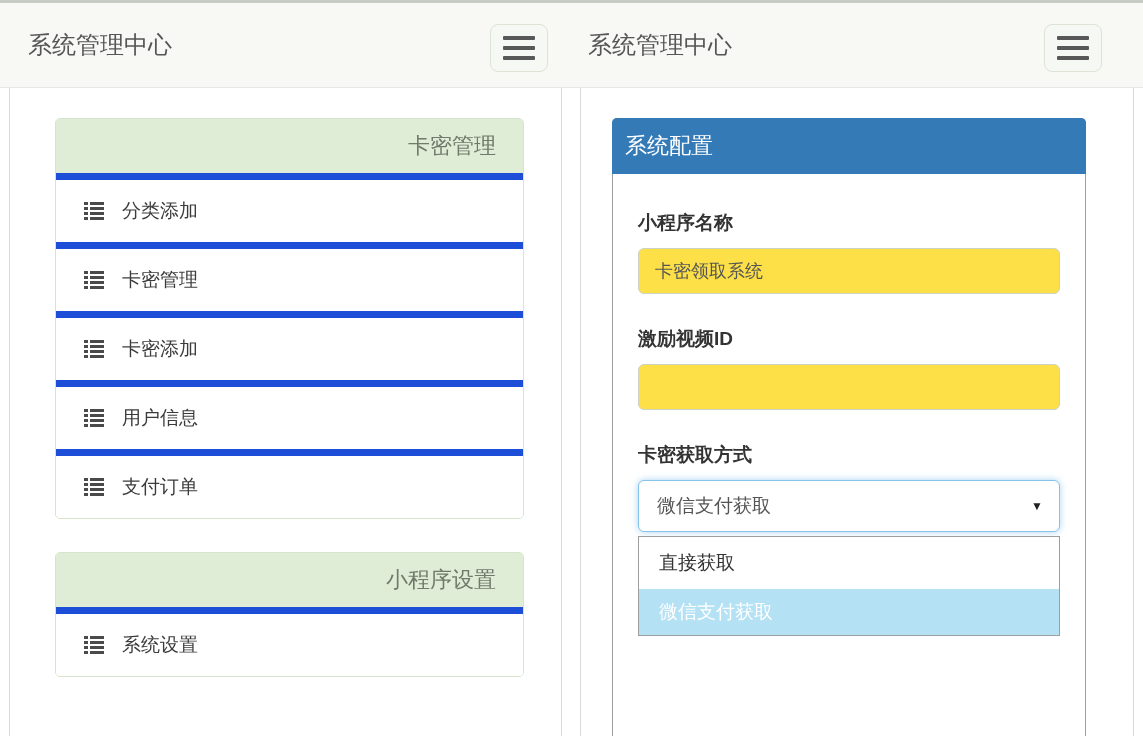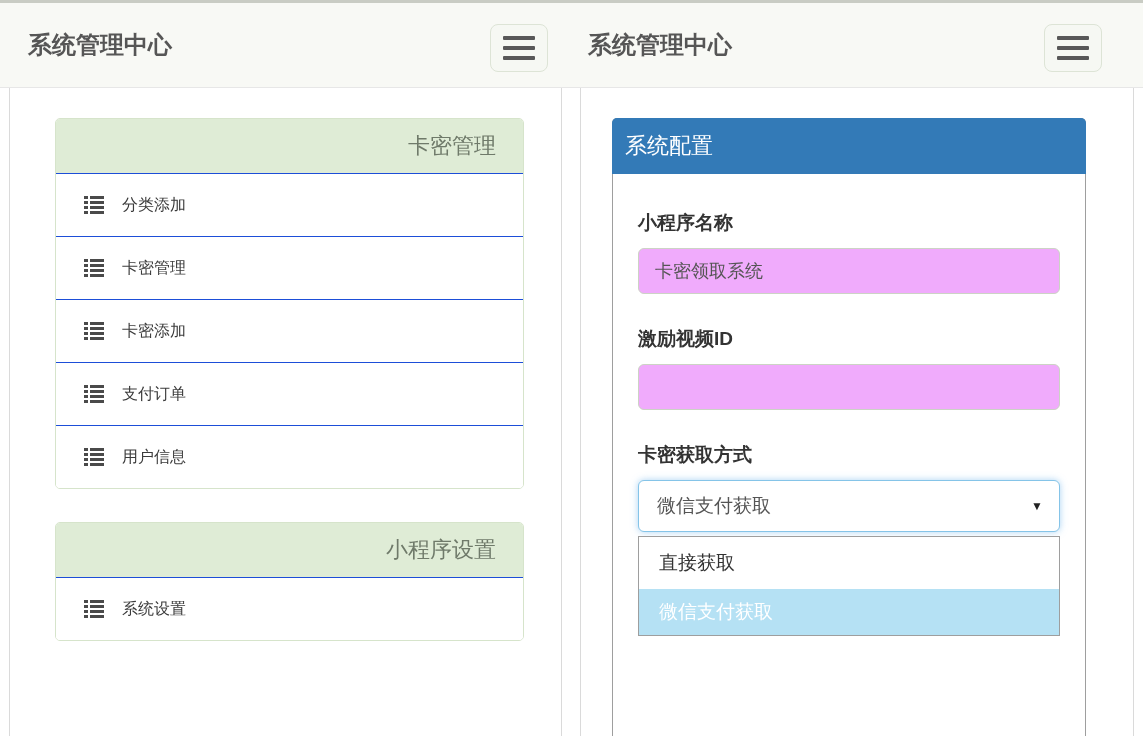--- a/index.html
+++ b/index.html
@@ -7,54 +7,54 @@
     position:relative;width:1143px;height:736px;background:#fff;overflow:hidden;
     font-family:"Liberation Sans","DejaVu Sans",sans-serif;
     border-top:3px solid #c9ccc4;box-sizing:border-box;
   }
   .page{position:absolute;top:0;height:733px;}
   .page-left{left:0;width:571px;}
   .page-right{left:571px;width:572px;}
 
   
   .navbar{height:85px;background:#f8f9f5;border-bottom:1px solid #e7e7e7;position:relative;box-sizing:border-box;}
-  .brand{position:absolute;top:0;line-height:84px;font-size:24px;color:#565656;white-space:nowrap;font-weight:bold;}
+  .brand{position:absolute;top:0;line-height:84px;font-size:24px;color:#565656;white-space:nowrap;}
   .page-left .brand{left:28px;}
   .page-right .brand{left:17px;}
   .hamburger{position:absolute;top:21px;width:58px;height:48px;border:1px solid #dde4d6;border-radius:8px;
     background:#f6f8f3;display:flex;flex-direction:column;justify-content:center;align-items:center;gap:6px;
     cursor:pointer;padding:0;box-sizing:border-box;}
   .page-left .hamburger{right:23px;}
   .page-right .hamburger{right:41px;}
   .hamburger .bar{width:32px;height:4px;background:#585858;border-radius:1px;}
 
   
   .content{margin:0 9px;height:648px;border-left:1px solid #dadada;border-right:1px solid #dadada;
     padding-top:30px;box-sizing:border-box;}
 
   
   .panel-success{border:1px solid #d6e4cb;border-radius:5px;margin:0 37px 0 45px;background:#fff;text-align:right;}
   .panel-success.second{margin-top:33px;}
   .panel-success .panel-heading{background:#dfecd6;color:#6f7a6a;font-size:22px;padding:12px 27px;
     border-radius:4px 4px 0 0;}
-  .menu-item{display:flex;align-items:center;height:62px;border-top:1px solid #1d4ed8;padding-left:28px;gap:18px;
-    font-size:16px;color:#3b3b3b;cursor:pointer;background:#fff;}
+  .menu-item{display:flex;align-items:center;height:62px;border-top:7px solid #1d4ed8;padding-left:28px;gap:18px;
+    font-size:19px;color:#3b3b3b;cursor:pointer;background:#fff;}
   .menu-item:last-child{border-radius:0 0 4px 4px;}
   .list-icon{flex:0 0 auto;display:block;}
 
   
   .panel-primary{border:1px solid #9e9e9e;border-bottom:none;border-radius:5px 5px 0 0;
     margin:0 47px 0 31px;min-height:620px;background:#fff;}
   .panel-primary .panel-heading{background:#337ab7;color:#fff;font-size:22px;padding:13px 13px;
     margin:-1px -1px 0 -1px;border-radius:5px 5px 0 0;}
   .panel-body{padding:36px 25px;}
   .field{margin-bottom:32px;}
   .field-label{font-weight:700;font-size:19px;color:#333;margin-bottom:12px;}
   .text-input{display:block;width:100%;box-sizing:border-box;height:46px;border:1px solid #ccd3c5;border-radius:6px;
-    padding:0 16px;font-size:18px;color:#555;background:#f0abfc;outline:none;
+    padding:0 16px;font-size:18px;color:#555;background:#fde047;outline:none;
     font-family:"Liberation Sans","DejaVu Sans",sans-serif;}
   .select-wrap{position:relative;text-align:right;}
   .select-box{position:relative;height:52px;border:1px solid #85c4e8;border-radius:6px;
     box-shadow:0 0 7px rgba(102,175,233,.55);display:flex;align-items:center;padding:0 18px;
     font-size:19px;color:#555;cursor:pointer;background:#fff;box-sizing:border-box;}
   .select-arrow{position:absolute;right:16px;top:50%;transform:translateY(-50%);font-size:12px;color:#222;}
   .dropdown{position:absolute;top:56px;left:0;width:100%;box-sizing:border-box;border:1px solid #9e9e9e;
     background:#fff;z-index:5;}
   .option{height:52px;display:flex;align-items:center;padding-left:20px;font-size:19px;color:#333;cursor:pointer;}
   .option.selected{background:#b5e1f4;color:#fff;height:46px;}
@@ -128,36 +128,36 @@
                 <rect x="0" y="0" width="4" height="3"></rect>
                 <rect x="6" y="0" width="14" height="3"></rect>
             <rect x="0" y="5" width="4" height="3"></rect>
                 <rect x="6" y="5" width="14" height="3"></rect>
             <rect x="0" y="10" width="4" height="3"></rect>
                 <rect x="6" y="10" width="14" height="3"></rect>
             <rect x="0" y="15" width="4" height="3"></rect>
                 <rect x="6" y="15" width="14" height="3"></rect>
               </g>
           </svg>
+          <span>用户信息</span>
+        </div>
+        <div class="menu-item">
+          <svg class="list-icon" width="20" height="18" viewBox="0 0 20 18">
+            <g fill="#4a4a4a">
+                <rect x="0" y="0" width="4" height="3"></rect>
+                <rect x="6" y="0" width="14" height="3"></rect>
+            <rect x="0" y="5" width="4" height="3"></rect>
+                <rect x="6" y="5" width="14" height="3"></rect>
+            <rect x="0" y="10" width="4" height="3"></rect>
+                <rect x="6" y="10" width="14" height="3"></rect>
+            <rect x="0" y="15" width="4" height="3"></rect>
+                <rect x="6" y="15" width="14" height="3"></rect>
+              </g>
+          </svg>
           <span>支付订单</span>
-        </div>
-        <div class="menu-item">
-          <svg class="list-icon" width="20" height="18" viewBox="0 0 20 18">
-            <g fill="#4a4a4a">
-                <rect x="0" y="0" width="4" height="3"></rect>
-                <rect x="6" y="0" width="14" height="3"></rect>
-            <rect x="0" y="5" width="4" height="3"></rect>
-                <rect x="6" y="5" width="14" height="3"></rect>
-            <rect x="0" y="10" width="4" height="3"></rect>
-                <rect x="6" y="10" width="14" height="3"></rect>
-            <rect x="0" y="15" width="4" height="3"></rect>
-                <rect x="6" y="15" width="14" height="3"></rect>
-              </g>
-          </svg>
-          <span>用户信息</span>
         </div>
       </div>
 
       <div class="panel-success second">
         <div class="panel-heading">小程序设置</div>
         <div class="menu-item">
           <svg class="list-icon" width="20" height="18" viewBox="0 0 20 18">
             <g fill="#4a4a4a">
                 <rect x="0" y="0" width="4" height="3"></rect>
                 <rect x="6" y="0" width="14" height="3"></rect>

